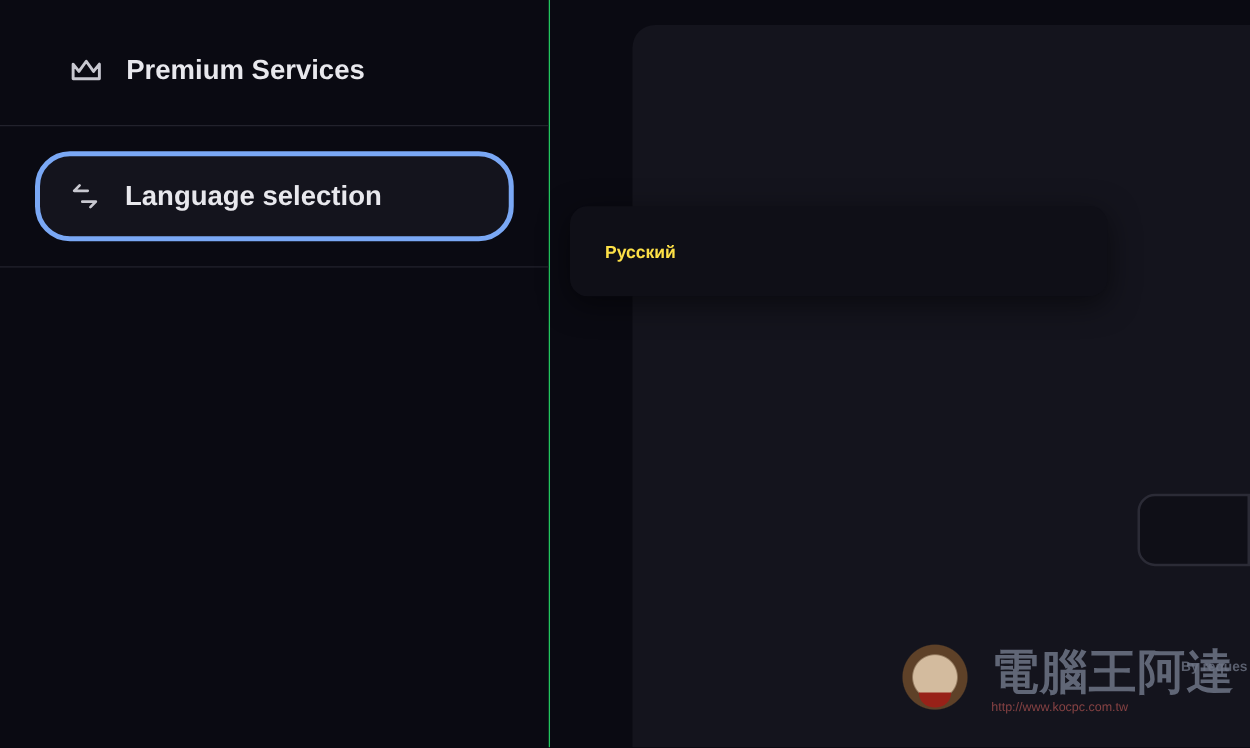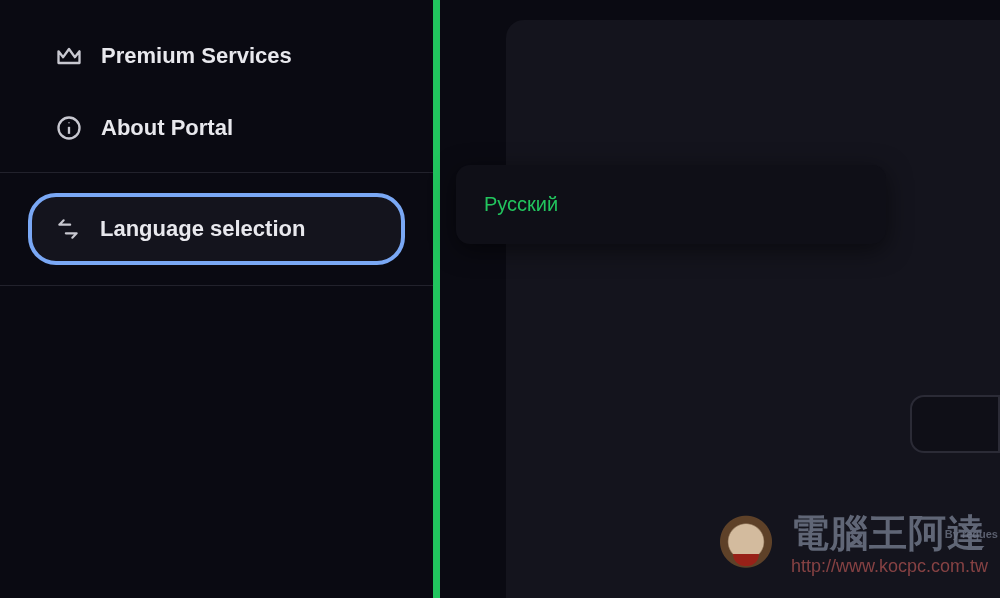--- a/index.html
+++ b/index.html
@@ -17,21 +17,21 @@
       position: relative;
     }
     .container {
       display: flex;
       width: 100%;
       height: 100%;
     }
     .sidebar {
       width: 440px;
       background: #0a0a12;
-      border-right: 7px solid #22c55e;
+      border-right: 1px solid #22c55e;
       display: flex;
       flex-direction: column;
       padding-top: 20px;
     }
     .sidebar-item {
       display: flex;
       align-items: center;
       gap: 18px;
       padding: 22px 40px 22px 55px;
       font-size: 22px;
@@ -84,23 +84,23 @@
       background: #0f0f17;
       border-radius: 14px;
       padding: 10px 0;
       box-shadow: 0 6px 24px rgba(0,0,0,0.5);
     }
     .lang-option {
       display: flex;
       align-items: center;
       justify-content: space-between;
       padding: 18px 28px;
-      font-size: 20px;
-      font-weight: 400;
-      color: #22c55e;
+      font-size: 14px;
+      font-weight: 700;
+      color: #fde047;
       cursor: pointer;
     }
     .lang-option .check {
       width: 24px;
       height: 24px;
       stroke: #ffffff;
       stroke-width: 3;
       fill: none;
     }
     .small-box {
@@ -144,21 +144,21 @@
       flex-direction: column;
       line-height: 1.1;
     }
     .wm-title {
       font-size: 38px;
       font-weight: 800;
       color: #6e7586;
       letter-spacing: 1px;
     }
     .wm-url {
-      font-size: 18px;
+      font-size: 10px;
       color: #9a4a4a;
       margin-top: 2px;
     }
     .wm-side {
       position: absolute;
       right: 2px;
       bottom: 58px;
       font-size: 11px;
       color: #5a5f6e;
       font-weight: 600;
@@ -172,30 +172,20 @@
 
     <div class="sidebar-item">
       <span class="icon">
         <svg viewBox="0 0 24 24" width="28" height="28">
           <path d="M3 8 L7 13 L12 6 L17 13 L21 8 L21 18 L3 18 Z" stroke-linejoin="round"></path>
         </svg>
       </span>
       <span>Premium Services</span>
     </div>
 
-    <div class="sidebar-item">
-      <span class="icon">
-        <svg viewBox="0 0 24 24" width="28" height="28">
-          <circle cx="12" cy="12" r="9"></circle>
-          <line x1="12" y1="11" x2="12" y2="17"></line>
-          <circle cx="12" cy="7.5" r="0.6" fill="#c8c8d0" stroke="none"></circle>
-        </svg>
-      </span>
-      <span>About Portal</span>
-    </div>
 
     <div class="divider"></div>
 
     <div class="sidebar-item active">
       <span class="icon">
         <svg viewBox="0 0 24 24" width="26" height="26">
           <path d="M4 8 L14 8 M4 8 L8 4" stroke-linecap="round"></path>
           <path d="M20 16 L10 16 M20 16 L16 20" stroke-linecap="round"></path>
         </svg>
       </span>

